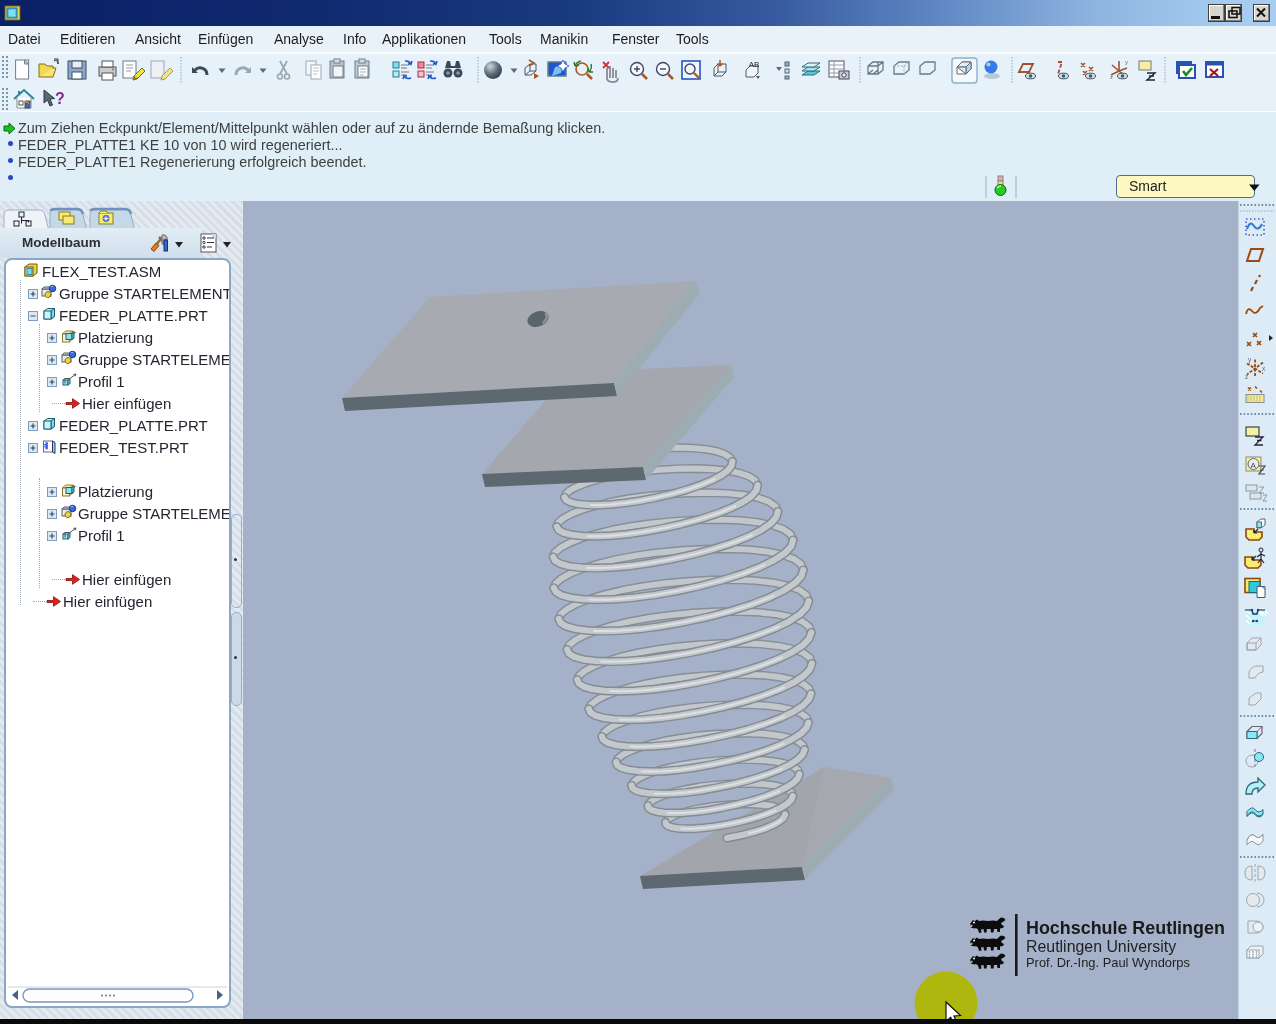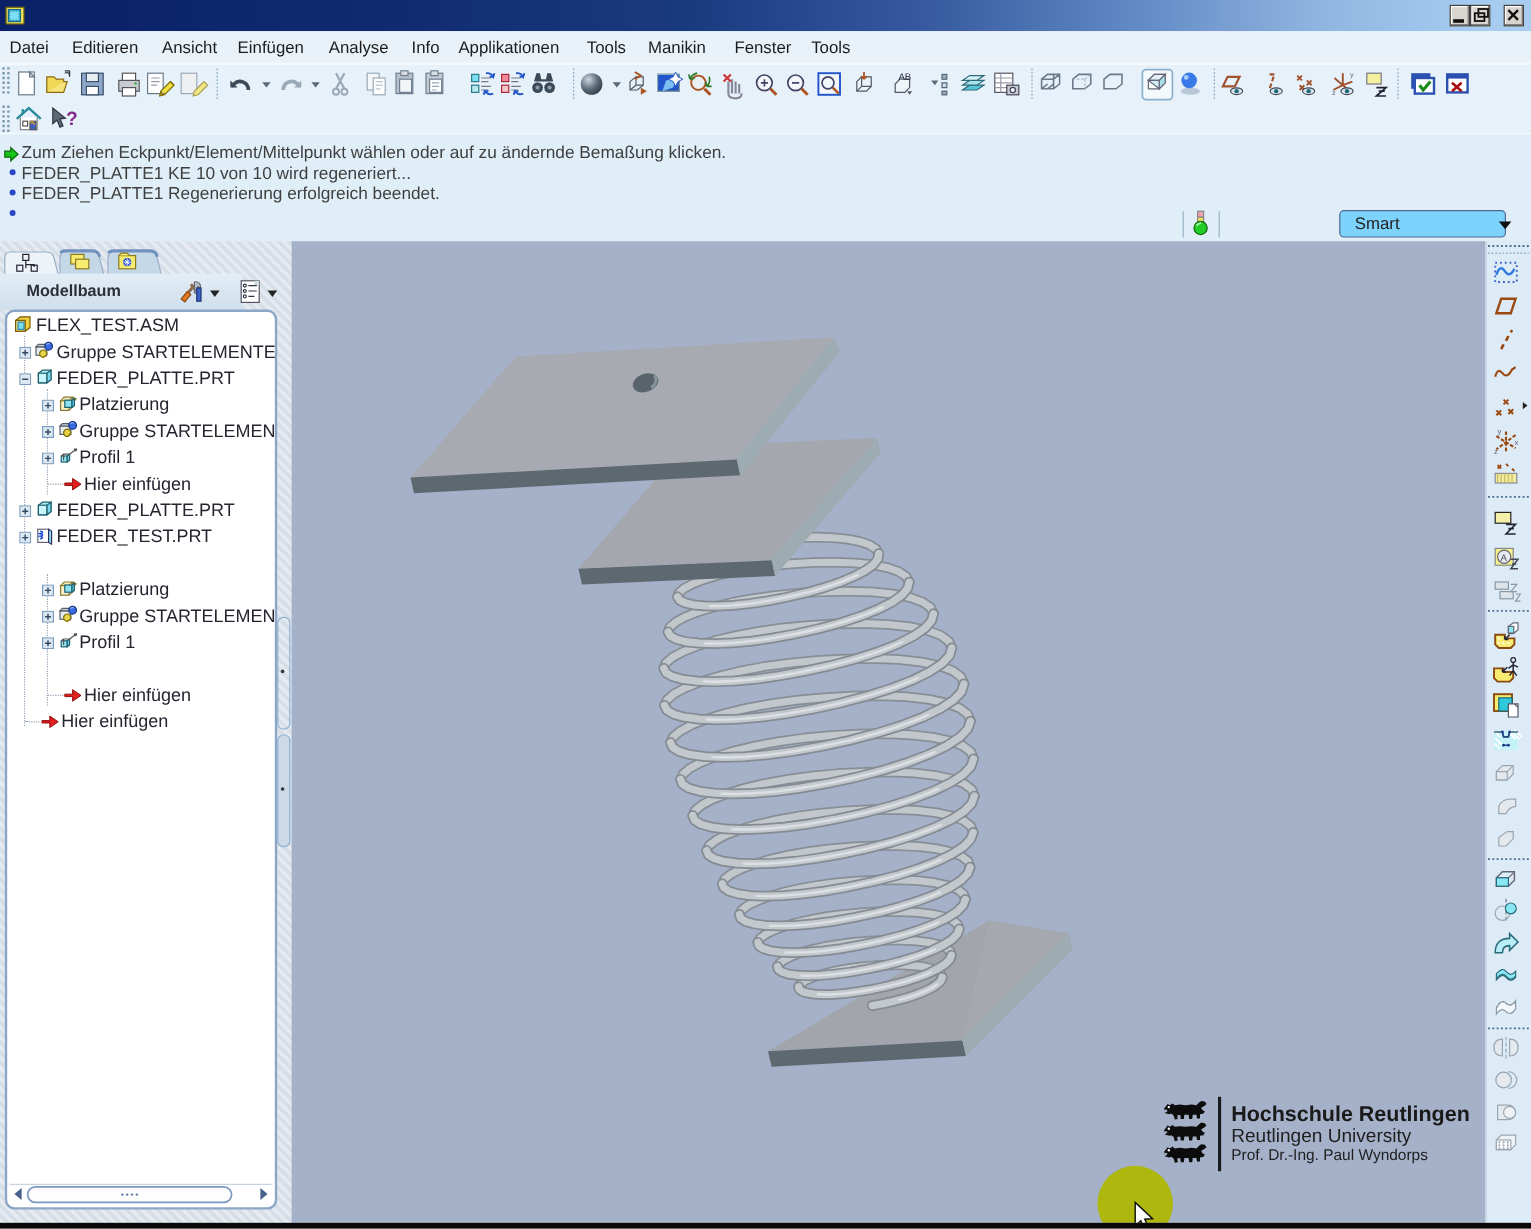--- a/index.html
+++ b/index.html
@@ -8,28 +8,28 @@
 #titlebar{left:0;top:0;width:1276px;height:26px;
  background:linear-gradient(to right,#0a2067 0%,#102a70 25%,#1a3a80 45%,#35589e 60%,#6189c4 74%,#8fb4e0 86%,#a5cbf0 96%,#a8cdf0 100%);}
 #titletext{left:25px;top:2px;color:#fff;font-size:20px;font-weight:bold;white-space:pre;letter-spacing:0.3px;}
 .winbtn{top:4px;width:17px;height:18px;background:#d8d5ce;border:1px solid #404040;
  box-shadow:inset -1px -1px 0 #808080, inset 1px 1px 0 #fff;box-sizing:border-box;}
 #menubar{left:0;top:26px;width:1276px;height:27px;background:#e9f2f9;border-bottom:1px solid #f8fbfd;}
 .mi{position:absolute;top:5px;font-size:14px;color:#1c1c1c;text-align:right;}
 #msg{left:0;top:112px;width:1276px;height:89px;background:#dfeef7;}
 .ml{position:absolute;left:18px;font-size:14.4px;color:#3f3f3f;white-space:pre;}
 .dot{position:absolute;left:8px;width:5px;height:5px;border-radius:50%;background:#2a46c8;}
-#smart{left:1116px;top:175px;width:139px;height:23px;background:#7dd3fc;border:1.5px solid #4e6b95;border-radius:4px;box-sizing:border-box;}
+#smart{left:1116px;top:175px;width:139px;height:23px;background:#fef9c3;border:1.5px solid #4e6b95;border-radius:4px;box-sizing:border-box;}
 #smart span{position:absolute;left:12px;top:2px;font-size:14px;color:#222;}
 #blackbar{left:0;top:1019px;width:1276px;height:5px;background:#0a0a0a;}
 #treepanel{left:0;top:201px;width:243px;height:818px;
  background:repeating-linear-gradient(45deg,#e4eaf0 0 3px,#d6dee8 3px 6px);}
 #treebox{left:4px;top:57px;width:227px;height:750px;background:#fff;
  border:2px solid #8ca7c6;border-radius:8px;box-sizing:border-box;overflow:hidden;}
-.trow{position:absolute;left:0;width:300px;height:22px;}
+.trow{position:absolute;left:12px;width:300px;height:22px;}
 .trow span{position:absolute;top:2px;font-size:15px;color:#252530;white-space:pre;}
 #mbhead{left:0px;top:228px;width:202px;height:30px;
  background:linear-gradient(to bottom,#e3edf5,#cfdfec);}
 #mbhead b{position:absolute;left:22px;top:7px;font-size:13.5px;color:#2e2e38;}
 #graphics{left:243px;top:201px;width:995px;height:818px;background:#a5b1c9;}
 #rtb{left:1238px;top:201px;width:38px;height:818px;background:#dcebf6;border-left:1px solid #c2d4e2;}
 </style></head><body>
 <div id="page">
 
 <div id="titlebar" class="abs"></div>

